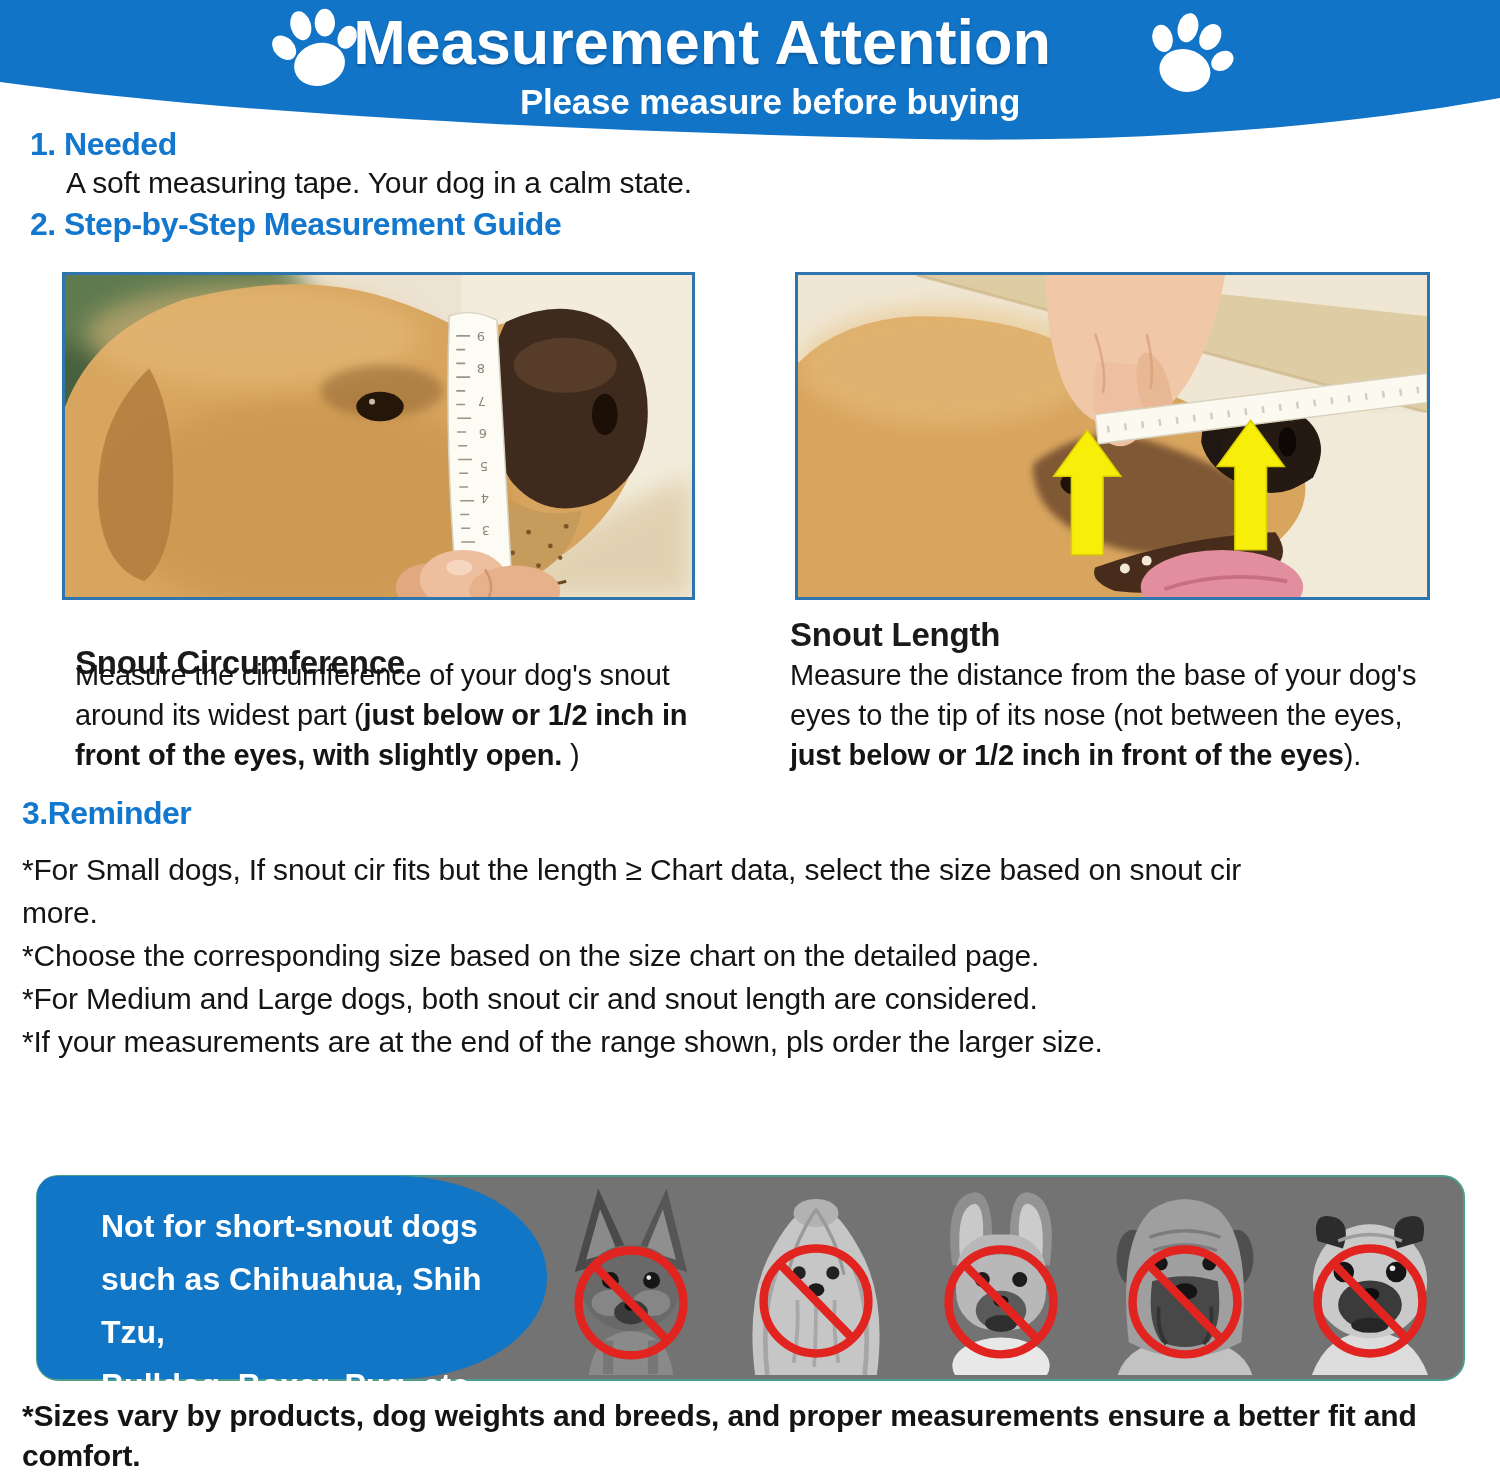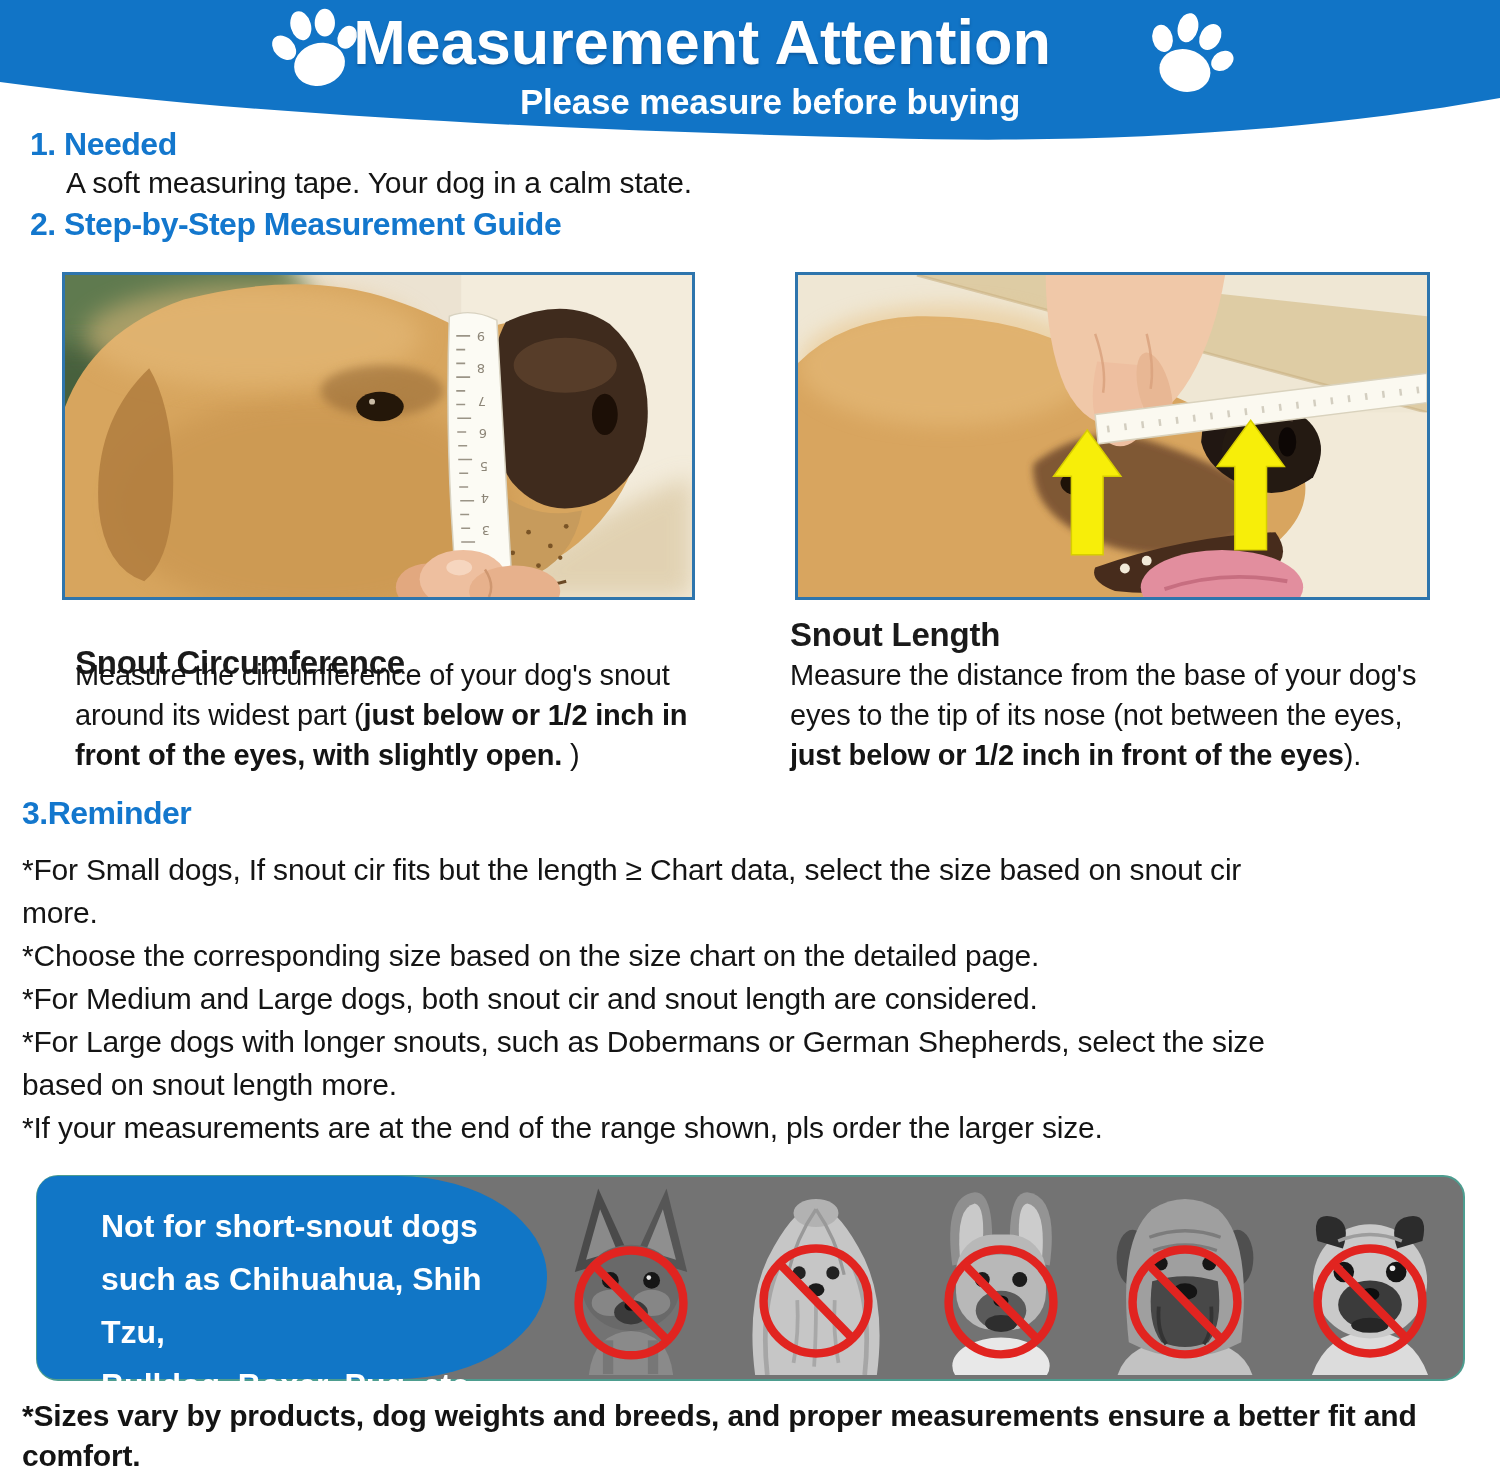--- a/index.html
+++ b/index.html
@@ -201,22 +201,20 @@
 
   <div class="cap-title" style="left:790px;top:616px;">Snout Length</div>
   <div class="cap-text" style="left:790px;top:655px;width:660px;"><span>Measure the distance from the base of your dog's eyes to the tip of its nose (not between the eyes, </span><b>just below or 1/2 inch in front of the eyes</b><span>).</span></div>
 
   <div class="h-blue" style="left:22px;top:795px;">3.Reminder</div>
   <div class="bullets">
     <p>*For Small dogs, If snout cir fits but the length ≥ Chart data, select the size based on snout cir
 more.</p>
     <p>*Choose the corresponding size based on the size chart on the detailed page.</p>
     <p>*For Medium and Large dogs, both snout cir and snout length are considered.</p>
-    <p>*For Large dogs with longer snouts, such as Dobermans or German Shepherds, select the size
-based on snout length more.</p>
     <p>*If your measurements are at the end of the range shown, pls order the larger size.</p>
   </div>
 
   <div class="warnbox">
     <div class="bluepanel">
       <p>Not for short-snout dogs
 such as Chihuahua, Shih Tzu,
 Bulldog, Boxer, Pug, etc.</p>
     </div>
     <div class="dogs">

